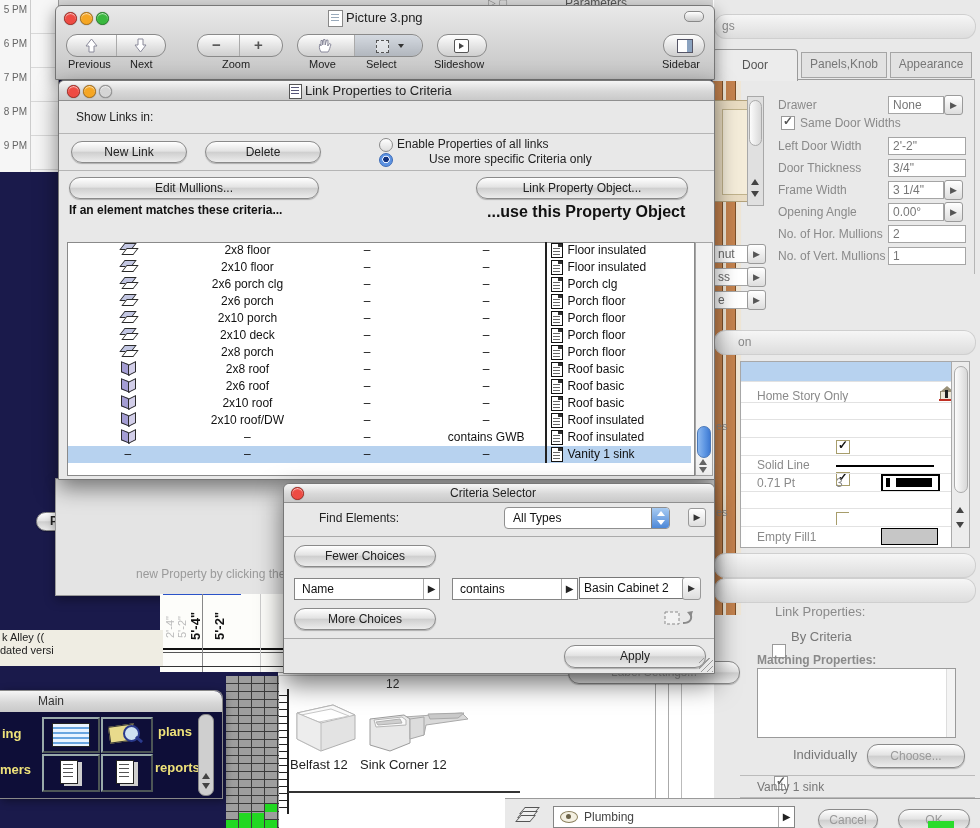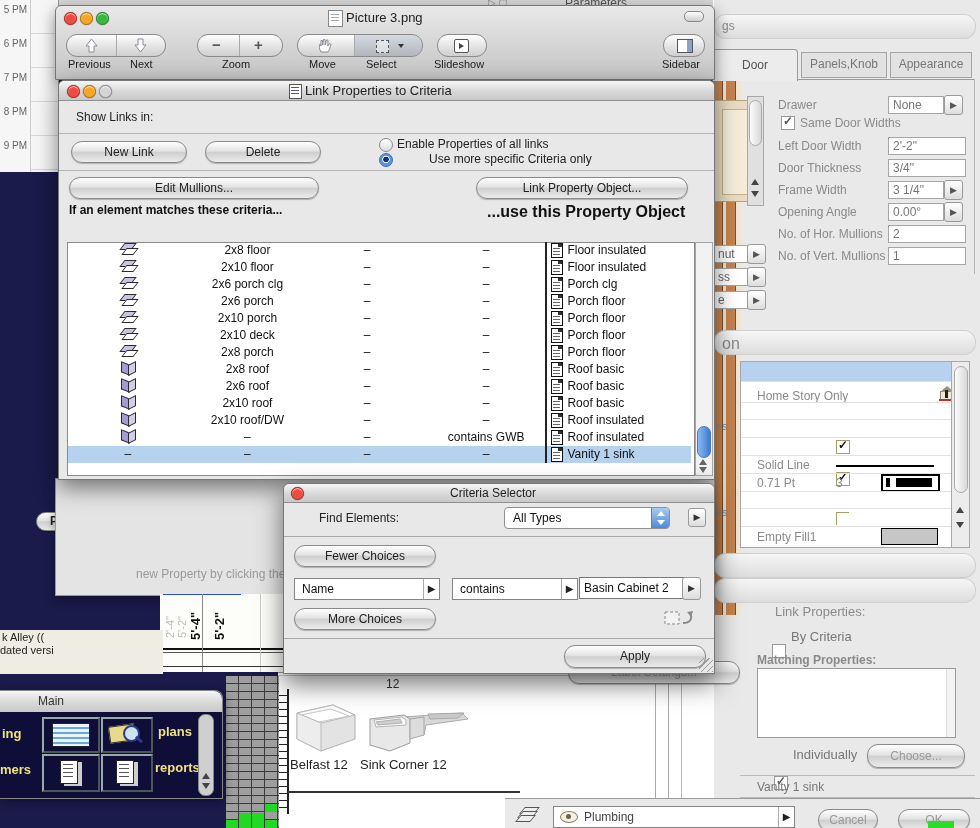--- a/index.html
+++ b/index.html
@@ -135,21 +135,21 @@
   <div class="field-box" style="left:888px;top:247px;width:72px;">1</div>
 
   <div class="field-box" style="left:713px;top:245px;width:30px;color:#666;">nut</div>
   <div class="arr-btn" style="left:747px;top:244px;">▶</div>
   <div class="field-box" style="left:713px;top:268px;width:30px;color:#666;">ss</div>
   <div class="arr-btn" style="left:747px;top:267px;">▶</div>
   <div class="field-box" style="left:713px;top:291px;width:30px;color:#666;">e</div>
   <div class="arr-btn" style="left:747px;top:290px;">▶</div>
 
   <div class="sect-bar" style="left:714px;top:330px;width:262px;">
-    <span class="abs" style="left:8px;top:5px;font-size:16px;color:#888;">on</span>
+    <span class="abs" style="left:24px;top:5px;font-size:12px;color:#888;">on</span>
   </div>
 
   <div class="abs" style="left:740px;top:361px;width:228px;height:185px;background:#fff;border:1px solid #a8a8a8;overflow:hidden;">
     <div class="abs" style="left:0;top:0;width:210px;height:19px;background:#b7d2ef;"></div>
     <div class="row-sep" style="left:0;top:19px;width:210px;"></div>
     <div class="abs" style="left:16px;top:24px;">
       <span class="panel-label">Home Story Only</span>
     </div>
     <div class="ic-house abs" style="left:198px;top:24px;"><span class="roofp"></span><span class="door"></span></div>
     <div class="row-sep" style="left:0;top:40px;width:210px;"></div>
@@ -215,21 +215,21 @@
     <div class="abs" style="left:100px;top:0;width:1px;height:78px;background:#ccc;"></div>
     <div class="abs" style="left:28px;top:46px;transform:rotate(-90deg);transform-origin:left top;font-size:13px;font-weight:bold;color:#111;white-space:nowrap;">5'-4"</div>
     <div class="abs" style="left:52px;top:46px;transform:rotate(-90deg);transform-origin:left top;font-size:13px;font-weight:bold;color:#111;white-space:nowrap;">5'-2"</div>
     <div class="abs" style="left:4px;top:44px;transform:rotate(-90deg);transform-origin:left top;font-size:11px;color:#bbb;white-space:nowrap;">2'-4"</div>
     <div class="abs" style="left:16px;top:44px;transform:rotate(-90deg);transform-origin:left top;font-size:11px;color:#bbb;white-space:nowrap;">5'-2"</div>
     <div class="abs" style="left:400px;top:44px;transform:rotate(-90deg);transform-origin:left top;font-size:11px;color:#bbb;white-space:nowrap;">4'-0"</div>
     <div class="abs" style="left:418px;top:44px;transform:rotate(-90deg);transform-origin:left top;font-size:11px;color:#bbb;white-space:nowrap;">5'-0"</div>
     <div class="abs" style="left:0;top:72px;width:360px;height:1px;background:#333;"></div>
   </div>
 
-  <div class="abs" style="left:0;top:630px;width:163px;height:44px;background:#efede3;overflow:hidden;">
+  <div class="abs" style="left:0;top:630px;width:163px;height:36px;background:#efede3;overflow:hidden;">
     <div class="abs" style="left:2px;top:1px;font-size:11px;color:#222;white-space:nowrap;">k Alley  ((</div>
     <div class="abs" style="left:0px;top:14px;font-size:11px;color:#222;white-space:nowrap;">dated versi</div>
   </div>
 
   <div class="abs" style="left:278px;top:672px;width:435px;height:156px;background:#fff;border-top:1px solid #999;">
     <div class="abs" style="left:0;top:2px;width:435px;height:1px;background:#ccc;"></div>
     <span class="abs" style="left:108px;top:4px;font-size:12px;color:#333;">12</span>
     <div class="abs" style="left:9px;top:16px;width:2px;height:125px;background:#222;"></div>
     <div class="abs" style="left:0;top:16px;width:9px;height:125px;background:repeating-linear-gradient(#fff 0 6px,#222 6px 7px);"></div>
 

